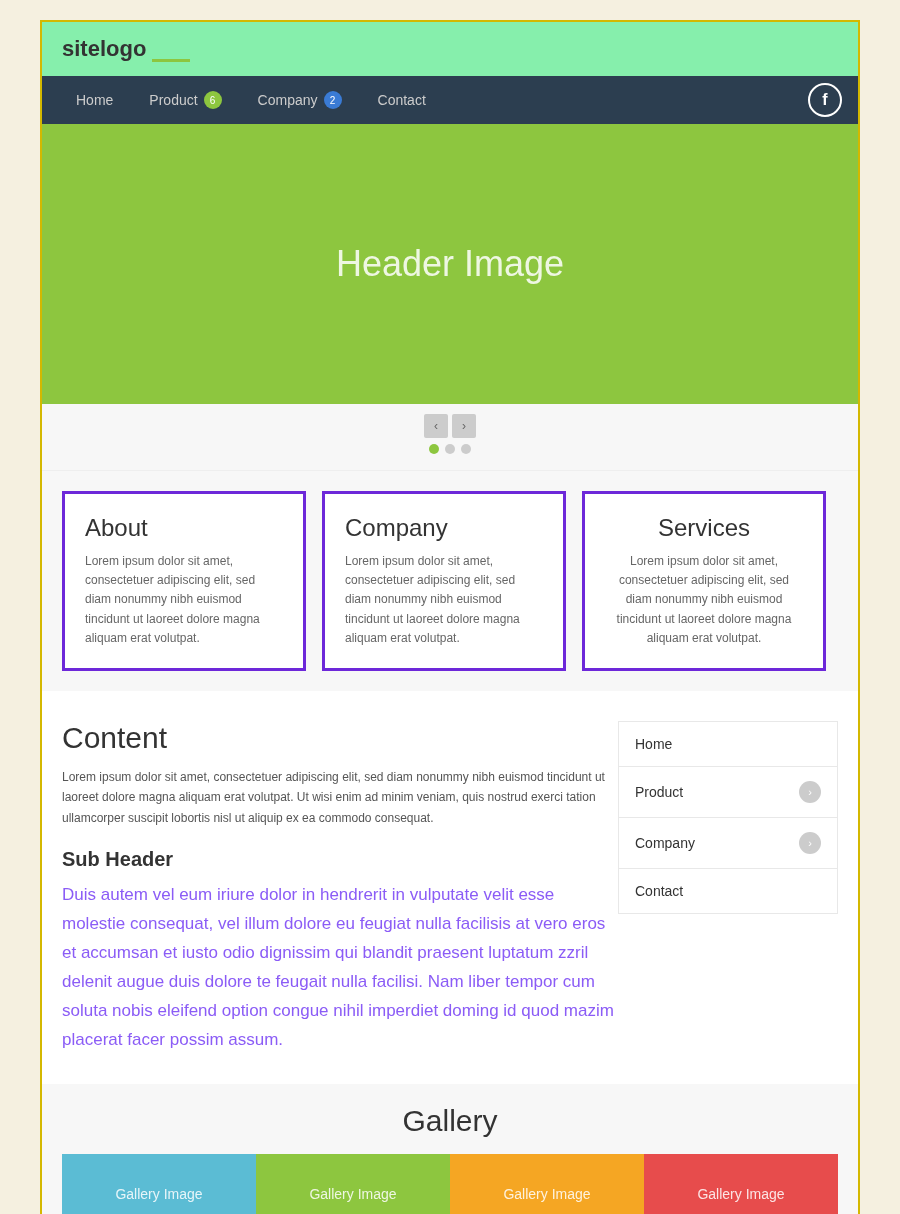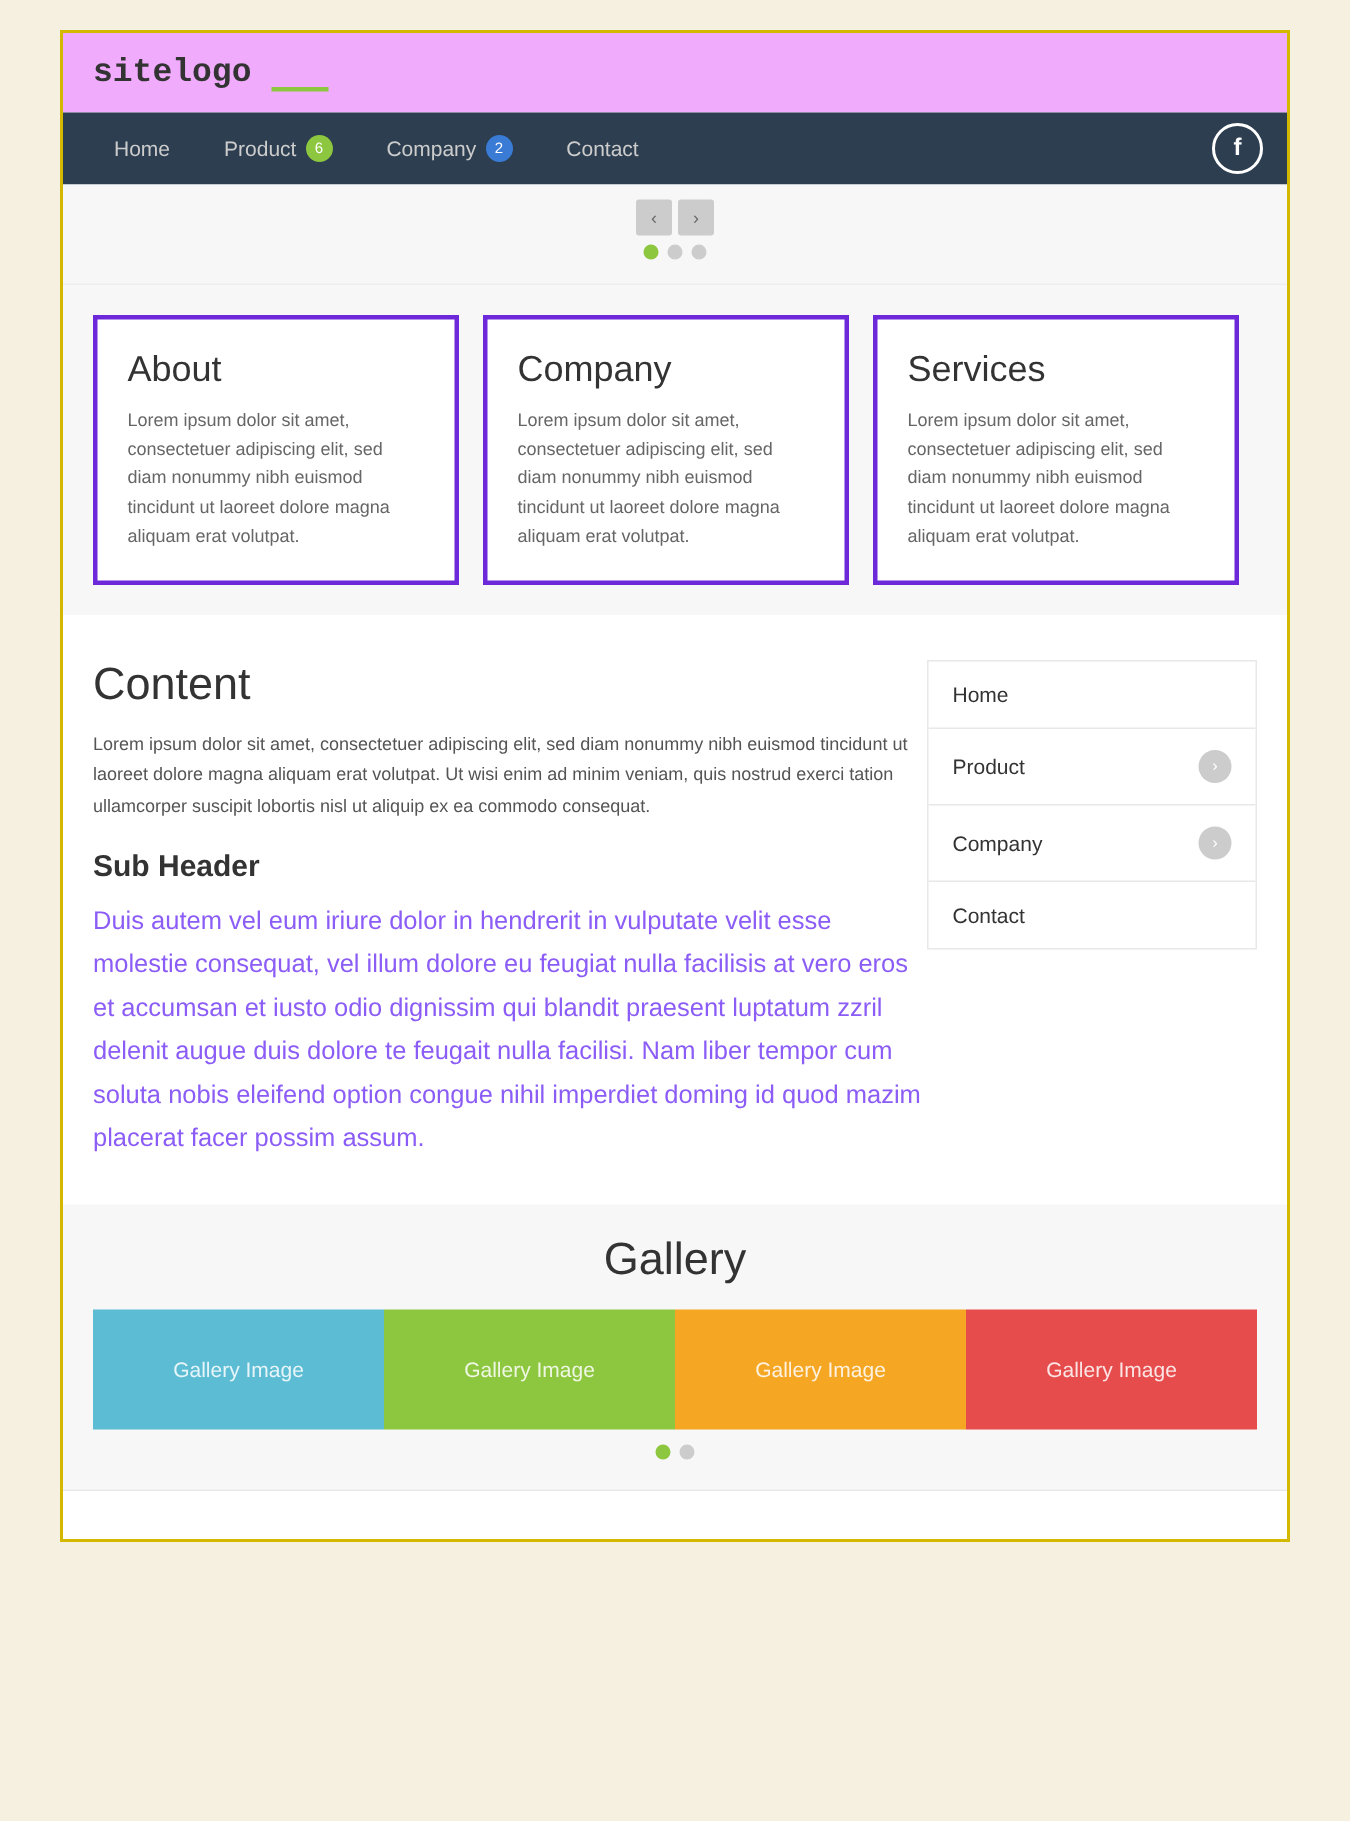--- a/index.html
+++ b/index.html
@@ -12,24 +12,23 @@
     }
     .page-wrapper {
       width: 820px;
       background: #fff;
       border: 2px solid #d4b800;
     }
 
     
     .site-header {
       padding: 14px 20px;
-      background: #f0abfc;
-      display: flex;
-      align-items: center;
-      font-family: Liberation Mono, monospace;
+      background: #86efac;
+      display: flex;
+      align-items: center;
     }
     .site-logo {
       font-size: 22px;
       font-weight: bold;
       color: #333;
     }
     .site-logo span.logo-site { color: #333; }
     .site-logo span.logo-logo { color: #333; }
     .logo-underline {
       display: inline-block;
@@ -151,21 +150,21 @@
       background: #f7f7f7;
     }
     .card {
       flex: 1;
       background: #fff;
       border: 3px solid #6d28d9;
       padding: 20px;
       margin: 0 8px;
     }
     .card:first-child { margin-left: 0; }
-    .card:last-child { margin-right: 12px; }
+    .card:last-child { margin-right: 12px; text-align: center; }
     .card-title {
       font-size: 24px;
       font-weight: 400;
       color: #333;
       margin-bottom: 10px;
     }
     .card-text {
       font-size: 12px;
       color: #666;
       line-height: 1.6;
@@ -317,20 +316,23 @@
         <span>Company</span>
         <span class="nav-badge blue">2</span>
       </div>
       <div class="nav-item">
         <span>Contact</span>
       </div>
     </div>
     <div class="nav-social">f</div>
   </nav>
 
+  <div class="hero-section">
+    <h1 class="hero-title">Header Image</h1>
+  </div>
 
   <div class="slider-controls">
     <div class="slider-arrows">
       <div class="slider-arrow">‹</div>
       <div class="slider-arrow">›</div>
     </div>
     <div class="slider-dots">
       <div class="slider-dot active"></div>
       <div class="slider-dot"></div>
       <div class="slider-dot"></div>

